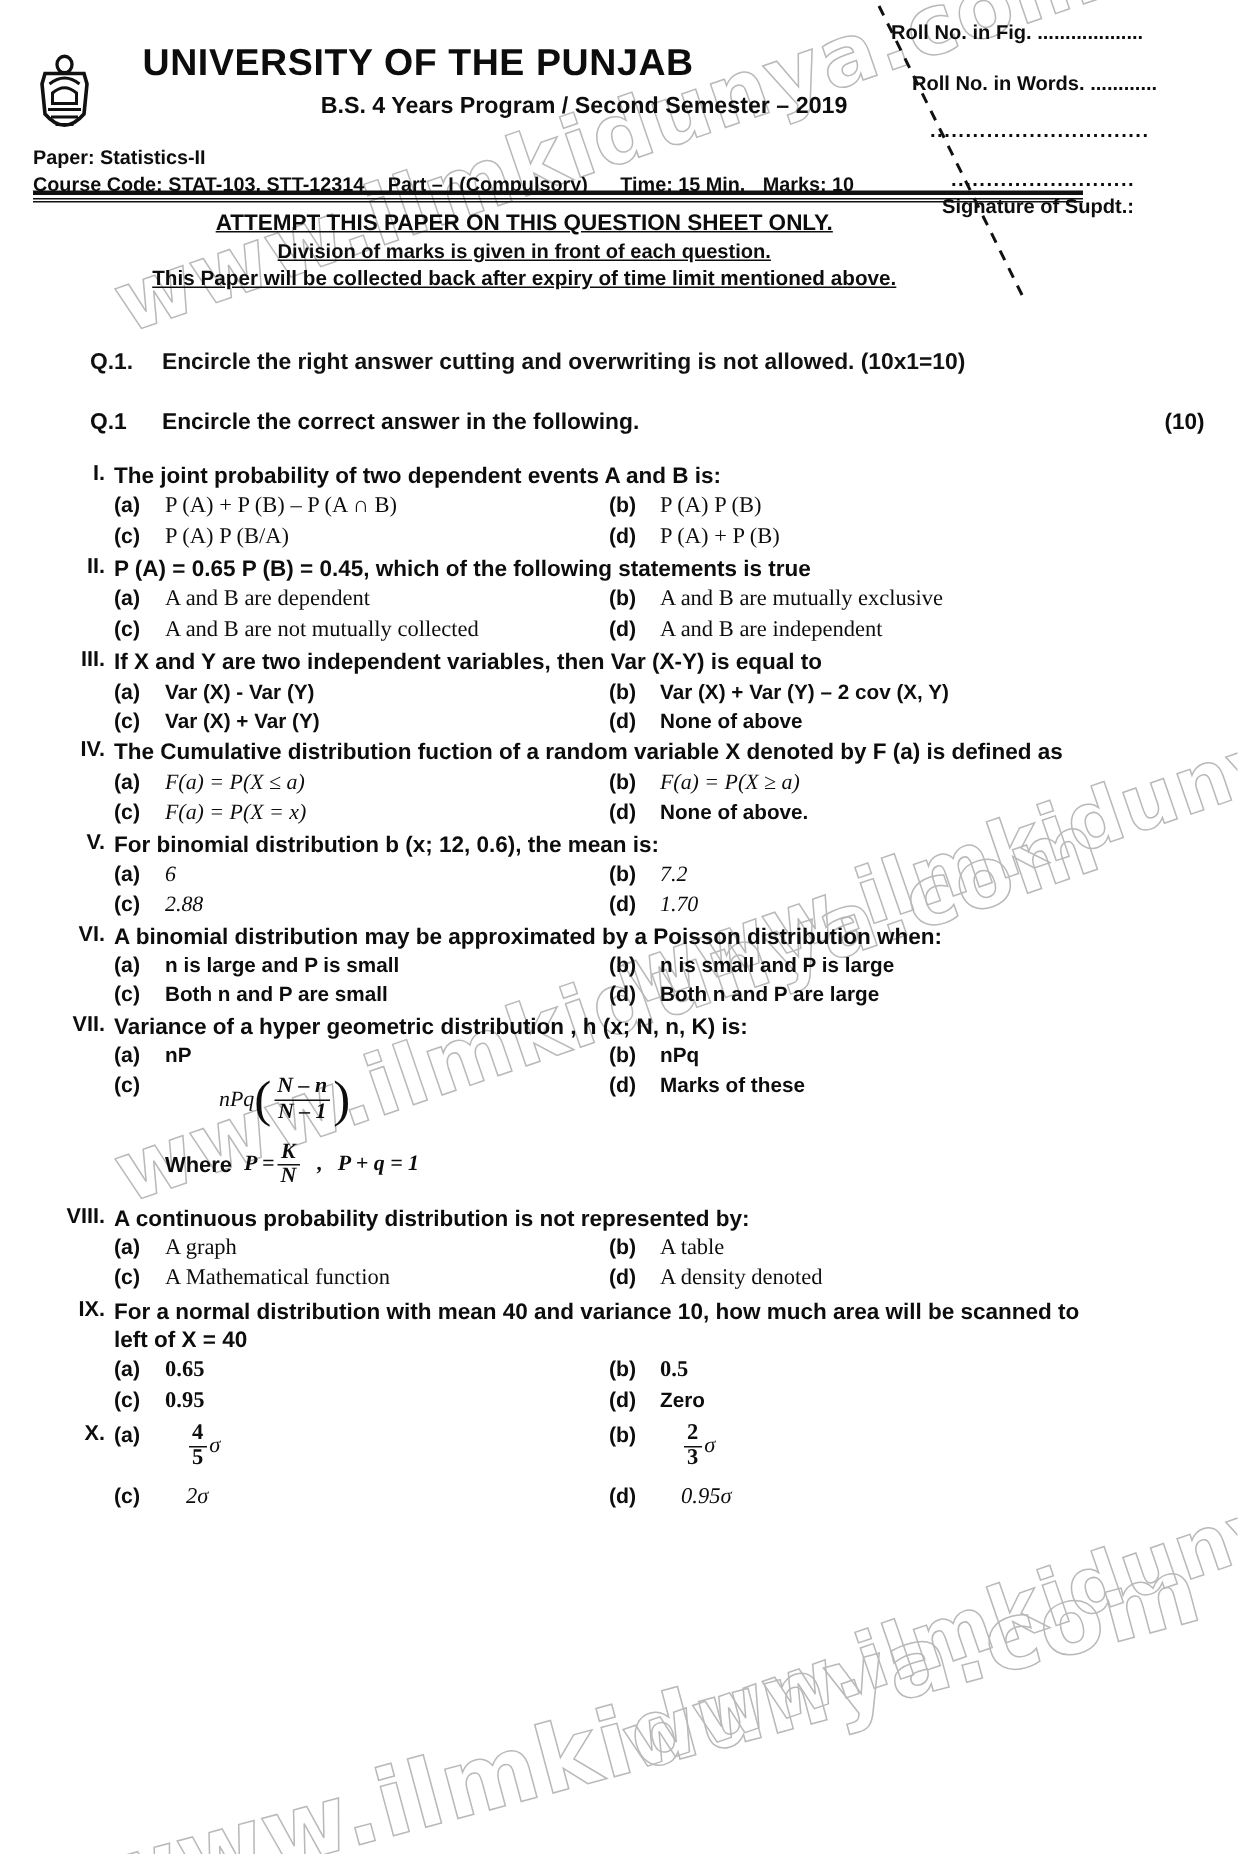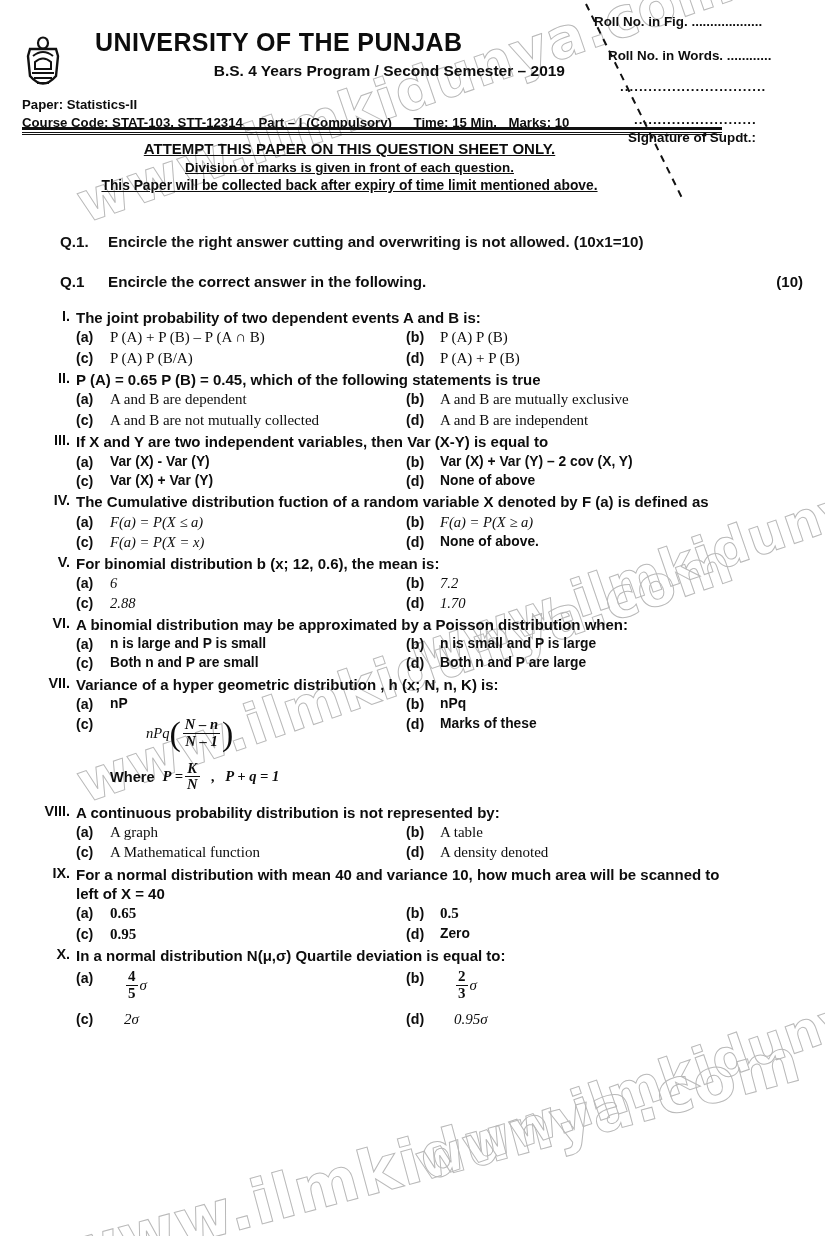--- a/index.html
+++ b/index.html
@@ -473,21 +473,20 @@
               <div class="opt">
                 <span class="lbl">(d)</span>
                 <span class="txt bold-sans">Zero</span>
               </div>
             </div>
           </div>
         </div>
 
         <div class="q">
           <div class="rn">X.</div>
-          <div class="stem">In a normal distribution N(μ,σ) Quartile deviation is equal to:</div>
           <div class="opts">
             <div class="optrow" style="margin-top:4px">
               <div class="opt opt-a" style="align-items:flex-start">
                 <span class="lbl">(a)</span>
                 <span style="display:inline-flex;align-items:center;margin-left:14px">
                   <span class="frac" style="font-size:15px">
                     <span class="num">4</span>
                     <span class="den">5</span>
                   </span>
                   <span class="ital" style="font-size:15px">σ</span>

